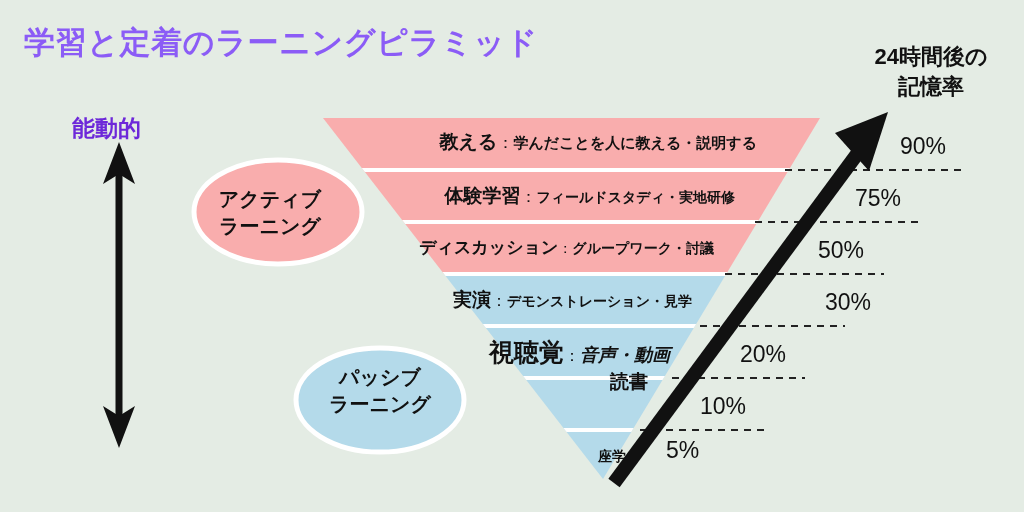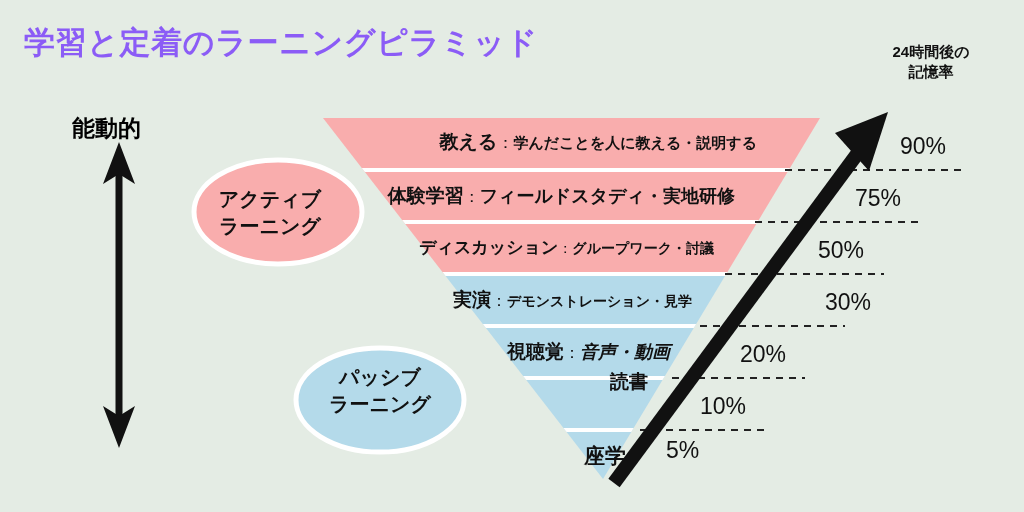--- a/index.html
+++ b/index.html
@@ -13,26 +13,26 @@
   #svg-layer{position:absolute;left:0;top:0;width:1024px;height:512px;}
 
   .ttl{
     position:absolute;left:24px;top:22px;
     font-size:31px;font-weight:700;color:#8b5cf6;
     letter-spacing:.02em;white-space:nowrap;
   }
 
   .caption{
     position:absolute;left:856px;top:42px;width:150px;
-    text-align:center;font-size:15px;font-weight:700;color:#111;
+    text-align:center;font-size:22px;font-weight:700;color:#111;
     line-height:1.35;
   }
 
   .axis-lab{
-    position:absolute;font-size:23px;font-weight:700;color:#000000;
+    position:absolute;font-size:23px;font-weight:700;color:#6d28d9;
     white-space:nowrap;
   }
   #lab-active{left:72px;top:113px;}
   #lab-passive{left:72px;top:440px;}
 
   .bubble-txt{
     position:absolute;text-align:center;
     font-size:20px;font-weight:700;color:#111;line-height:1.35;
     white-space:nowrap;
   }
@@ -125,26 +125,26 @@
     <div>アクティブ</div>
     <div>ラーニング</div>
   </div>
   <div class="bubble-txt" id="bub-passive-txt">
     <div>パッシブ</div>
     <div>ラーニング</div>
   </div>
 
   <div id="row-labels">
       <div class="row-lab" style="top: 129px; right: 267px; line-height: 26px;"><span class="k" style="font-size: 19px;">教える</span><span style="font-size: 16px;">：</span><span class="v" style="font-size: 15px;">学んだことを人に教える・説明する</span></div>
-      <div class="row-lab" style="top: 181px; right: 289px; line-height: 30px;"><span class="k" style="font-size: 19px;">体験学習</span><span style="font-size: 16px;">：</span><span class="v" style="font-size: 18px;">フィールドスタディ・実地研修</span></div>
+      <div class="row-lab" style="top: 181px; right: 289px; line-height: 30px;"><span class="k" style="font-size: 19px;">体験学習</span><span style="font-size: 16px;">：</span><span class="v" style="font-size: 14px;">フィールドスタディ・実地研修</span></div>
       <div class="row-lab" style="top: 233px; right: 310px; line-height: 30px;"><span class="k" style="font-size: 17px;">ディスカッション</span><span style="font-size: 14px;">：</span><span class="v" style="font-size: 14px;">グループワーク・討議</span></div>
       <div class="row-lab" style="top: 285px; right: 332px; line-height: 30px;"><span class="k" style="font-size: 19px;">実演</span><span style="font-size: 16px;">：</span><span class="v" style="font-size: 14px;">デモンストレーション・見学</span></div>
-      <div class="row-lab" style="top: 337px; right: 354px; line-height: 30px;"><span class="k" style="font-size: 19px;">視聴覚</span><span style="font-size: 16px;">：</span><span class="v" style="font-size: 18px; font-style: italic;">音声・動画</span></div>
+      <div class="row-lab" style="top: 337px; right: 354px; line-height: 30px;"><span class="k" style="font-size: 25px;">視聴覚</span><span style="font-size: 16px;">：</span><span class="v" style="font-size: 18px; font-style: italic;">音声・動画</span></div>
       <div class="row-lab" style="top: 367px; right: 376px; line-height: 30px;"><span class="k" style="font-size: 19px;">読書</span></div>
-      <div class="row-lab" style="top: 441px; right: 398px; line-height: 30px;"><span class="k" style="font-size: 21px;">座学</span></div>
+      <div class="row-lab" style="top: 441px; right: 398px; line-height: 30px;"><span class="k" style="font-size: 14px;">座学</span></div>
     </div>
   <div id="pct-labels">
       <div class="pct" style="left: 900px; top: 133px;">90%</div>
       <div class="pct" style="left: 855px; top: 185px;">75%</div>
       <div class="pct" style="left: 818px; top: 237px;">50%</div>
       <div class="pct" style="left: 825px; top: 289px;">30%</div>
       <div class="pct" style="left: 740px; top: 341px;">20%</div>
       <div class="pct" style="left: 700px; top: 393px;">10%</div>
       <div class="pct" style="left: 666px; top: 437px;">5%</div>
     </div>

